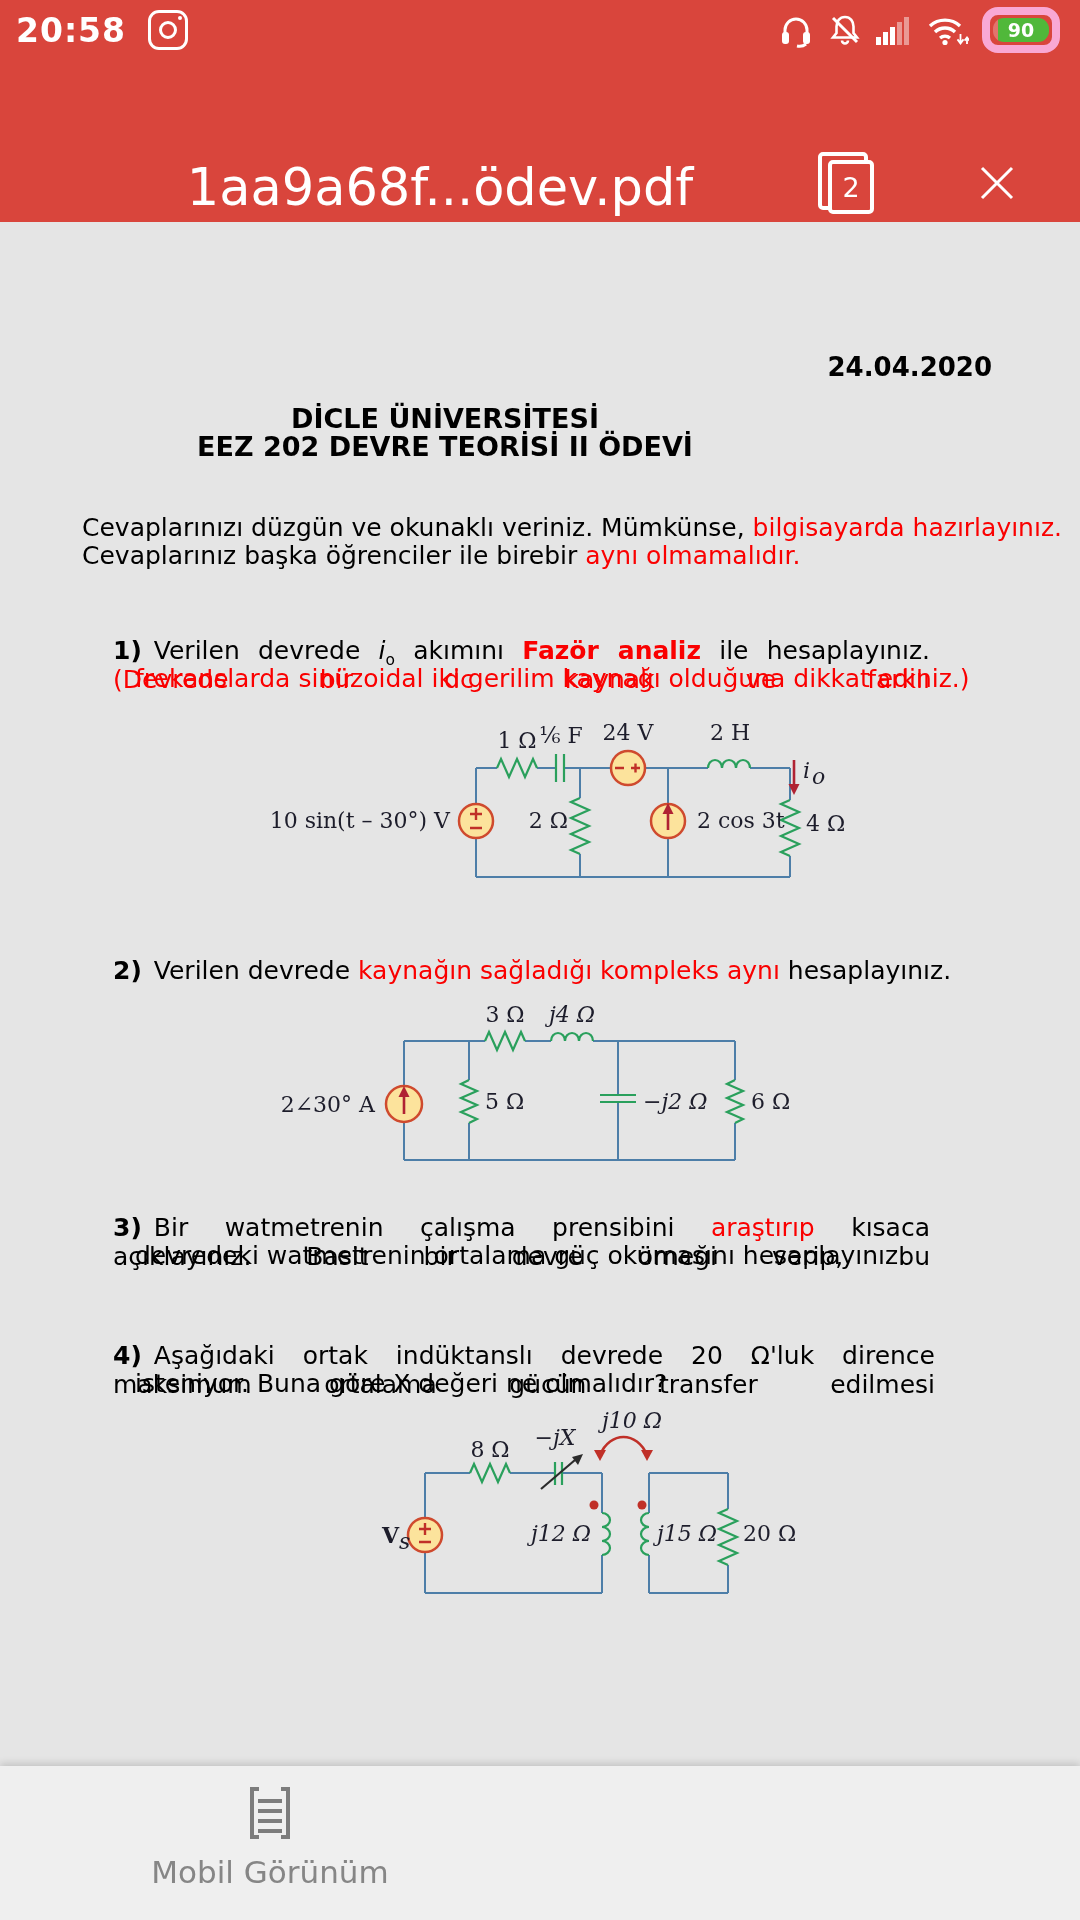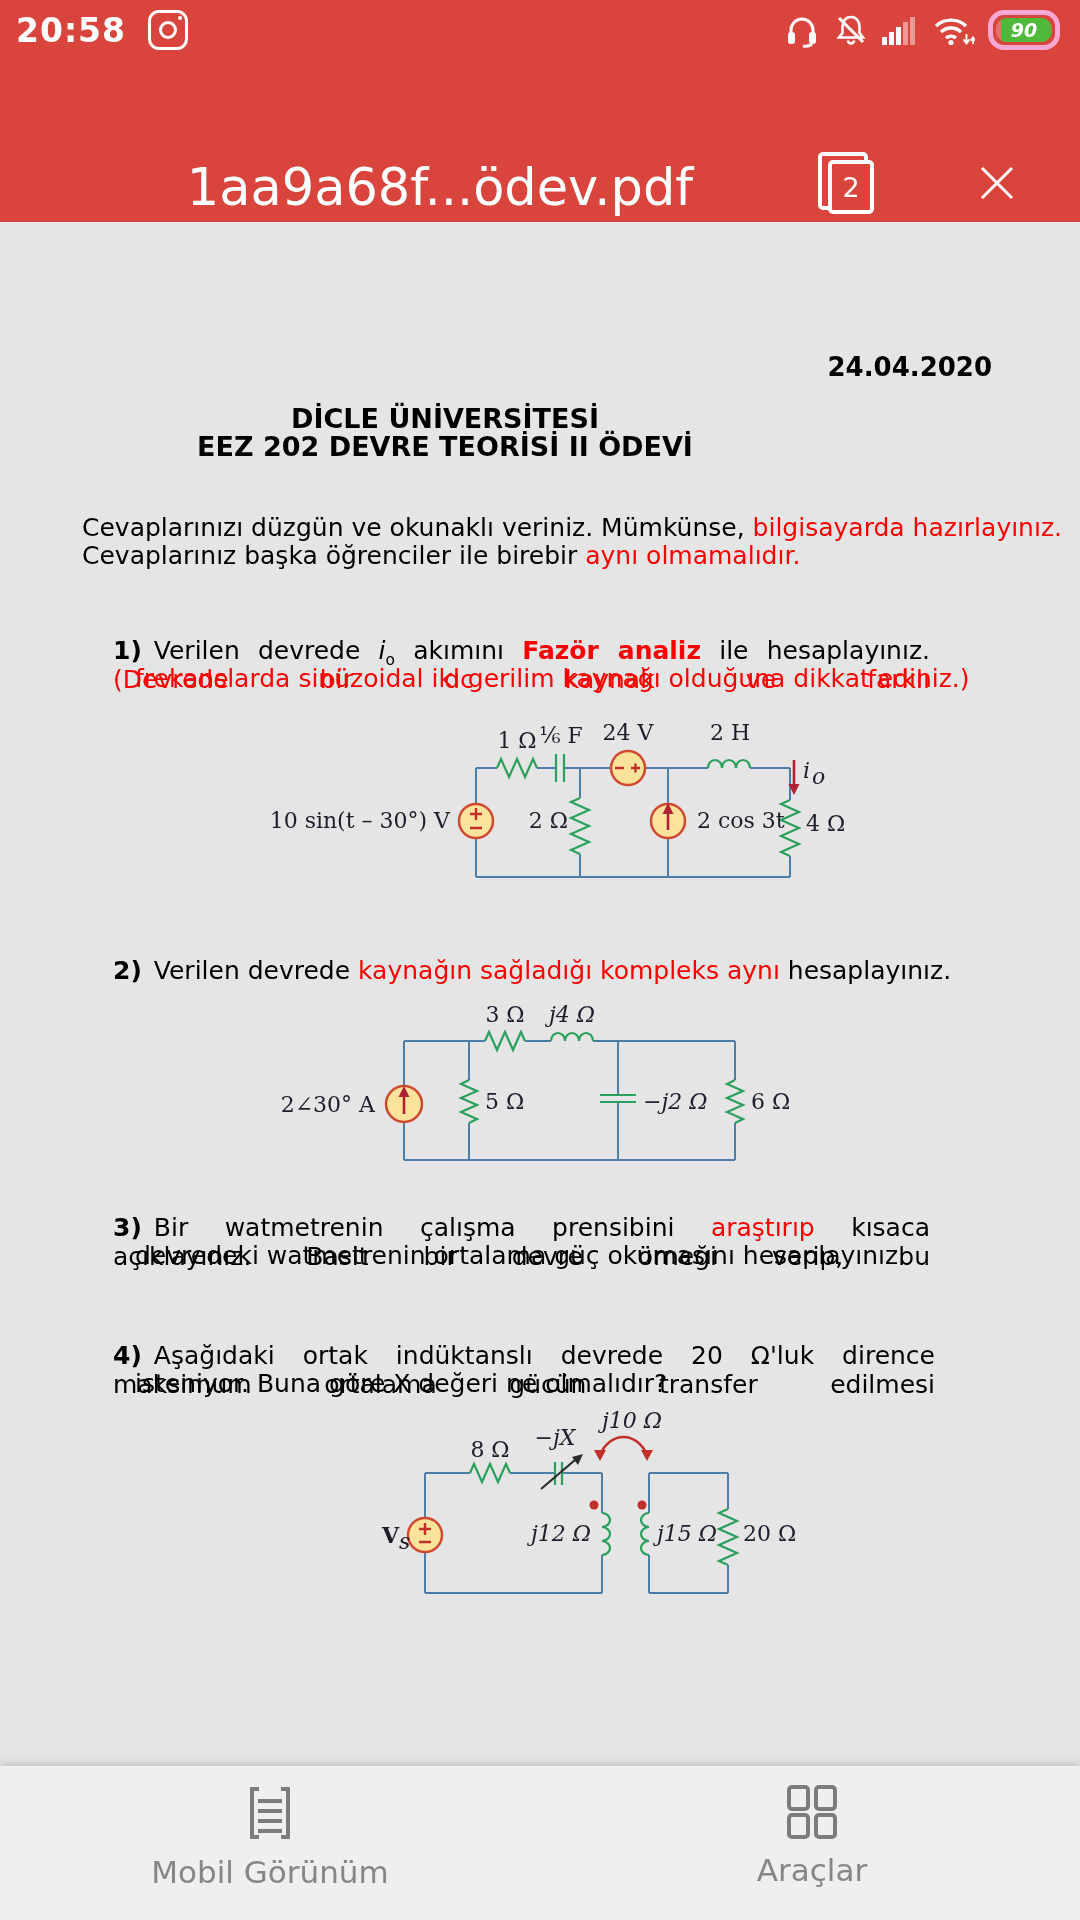--- a/index.html
+++ b/index.html
@@ -6,22 +6,22 @@
   #screen{position:relative;width:1080px;height:1920px;background:#ffffff;overflow:hidden;
           font-family:"DejaVu Sans",sans-serif;}
   
   .statusbar{position:absolute;left:0;top:0;width:1080px;height:60px;background:#d9453c;
              display:flex;align-items:center;color:#fff;}
   .time{font-size:33px;font-weight:bold;margin-left:16px;letter-spacing:1px;}
   .insta{width:34px;height:34px;border:3px solid #fff;border-radius:11px;margin-left:22px;position:relative;}
   .insta::before{content:"";position:absolute;left:8px;top:8px;width:12px;height:12px;border:3px solid #fff;border-radius:50%;}
   .insta::after{content:"";position:absolute;right:3px;top:3px;width:4px;height:4px;background:#fff;border-radius:50%;}
   .sb-right{margin-left:auto;display:flex;align-items:center;gap:13px;padding-right:20px;}
-  .battery{width:62px;height:30px;border:5px solid #f9a8d4;border-radius:16px;position:relative;
-           display:flex;align-items:center;justify-content:center;font-style:italic;}
+  .battery{width:62px;height:30px;border:8px solid #f9a8d4;border-radius:16px;position:relative;
+           display:flex;align-items:center;justify-content:center;}
   .battery .fill{position:absolute;left:3px;top:3px;right:3px;bottom:3px;border-radius:11px;
            background:linear-gradient(to right, rgba(255,255,255,.25) 0 9%, #50b83a 9%);}
   .battery span{position:relative;font-size:19px;font-weight:bold;color:#fff;}
   .appbar{position:absolute;left:0;top:60px;width:1080px;height:162px;background:#d9453c;}
   .appbar-title{position:absolute;left:150px;top:98px;width:580px;text-align:center;color:#fff;
                 font-size:51px;font-family:"DejaVu Sans",sans-serif;white-space:nowrap;}
   .pagebtn{position:absolute;left:818px;top:92px;width:56px;height:62px;}
   .pagebtn .back{position:absolute;left:0;top:0;width:42px;height:50px;border:4px solid #fff;border-radius:5px;}
   .pagebtn .front{position:absolute;right:0;bottom:0;width:38px;height:46px;border:4px solid #fff;border-radius:5px;
                   background:#d9453c;display:flex;align-items:center;justify-content:center;
@@ -284,24 +284,15 @@
   </div>
 
   <div class="bottombar">
     <div class="bb-item" style="left:120px;">
       <svg width="54" height="58" viewBox="0 0 54 58">
         <path class="gstroke" d="M16,5 h-7 v48 h7 M38,5 h7 v48 h-7"></path>
         <path class="gstroke" d="M15,17 H39 M15,27 H39 M15,37 H39 M15,47 H39" stroke-width="5"></path>
       </svg>
       <span class="bb-label">Mobil Görünüm</span>
     </div>
-    <div class="bb-item" style="left:662px;">
-      <svg width="52" height="56" viewBox="0 0 52 56">
-        <rect class="gstroke" x="3" y="3" width="19" height="22" rx="3"></rect>
-        <rect class="gstroke" x="30" y="3" width="19" height="22" rx="3"></rect>
-        <rect class="gstroke" x="3" y="31" width="19" height="22" rx="3"></rect>
-        <rect class="gstroke" x="30" y="31" width="19" height="22" rx="3"></rect>
-      </svg>
-      <span class="bb-label">Araçlar</span>
-    </div>
   </div>
 
 </div>
 
 </body></html>

